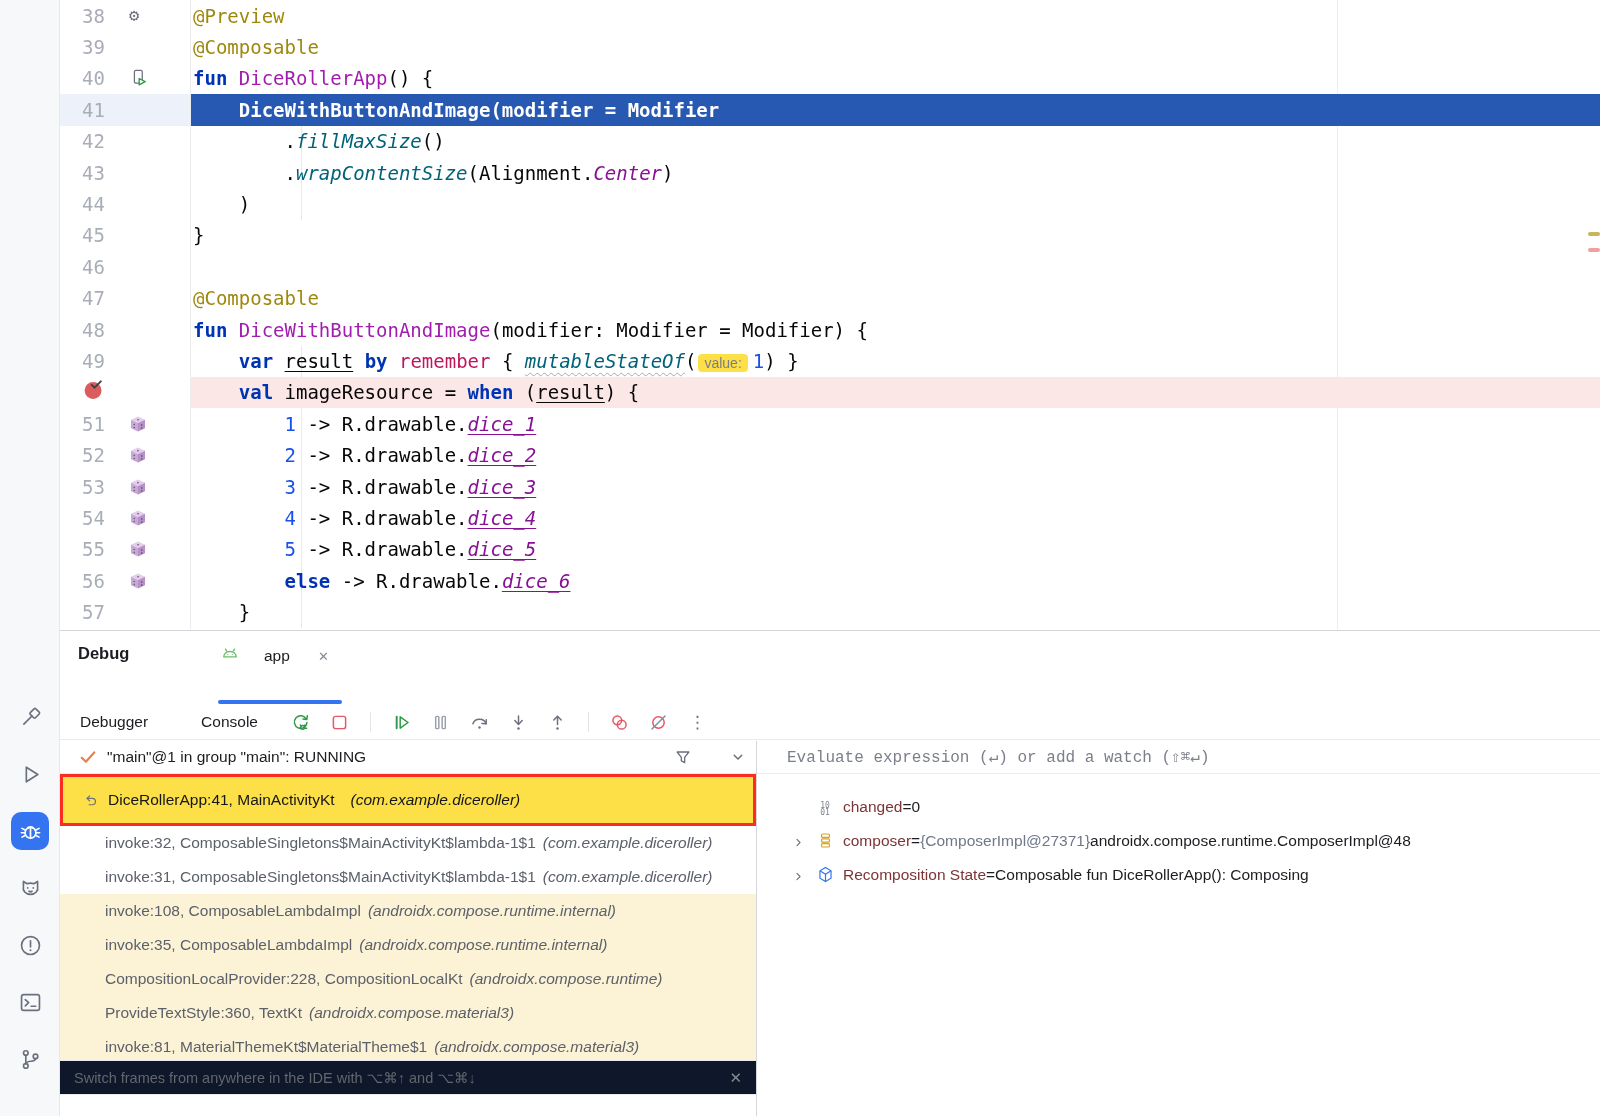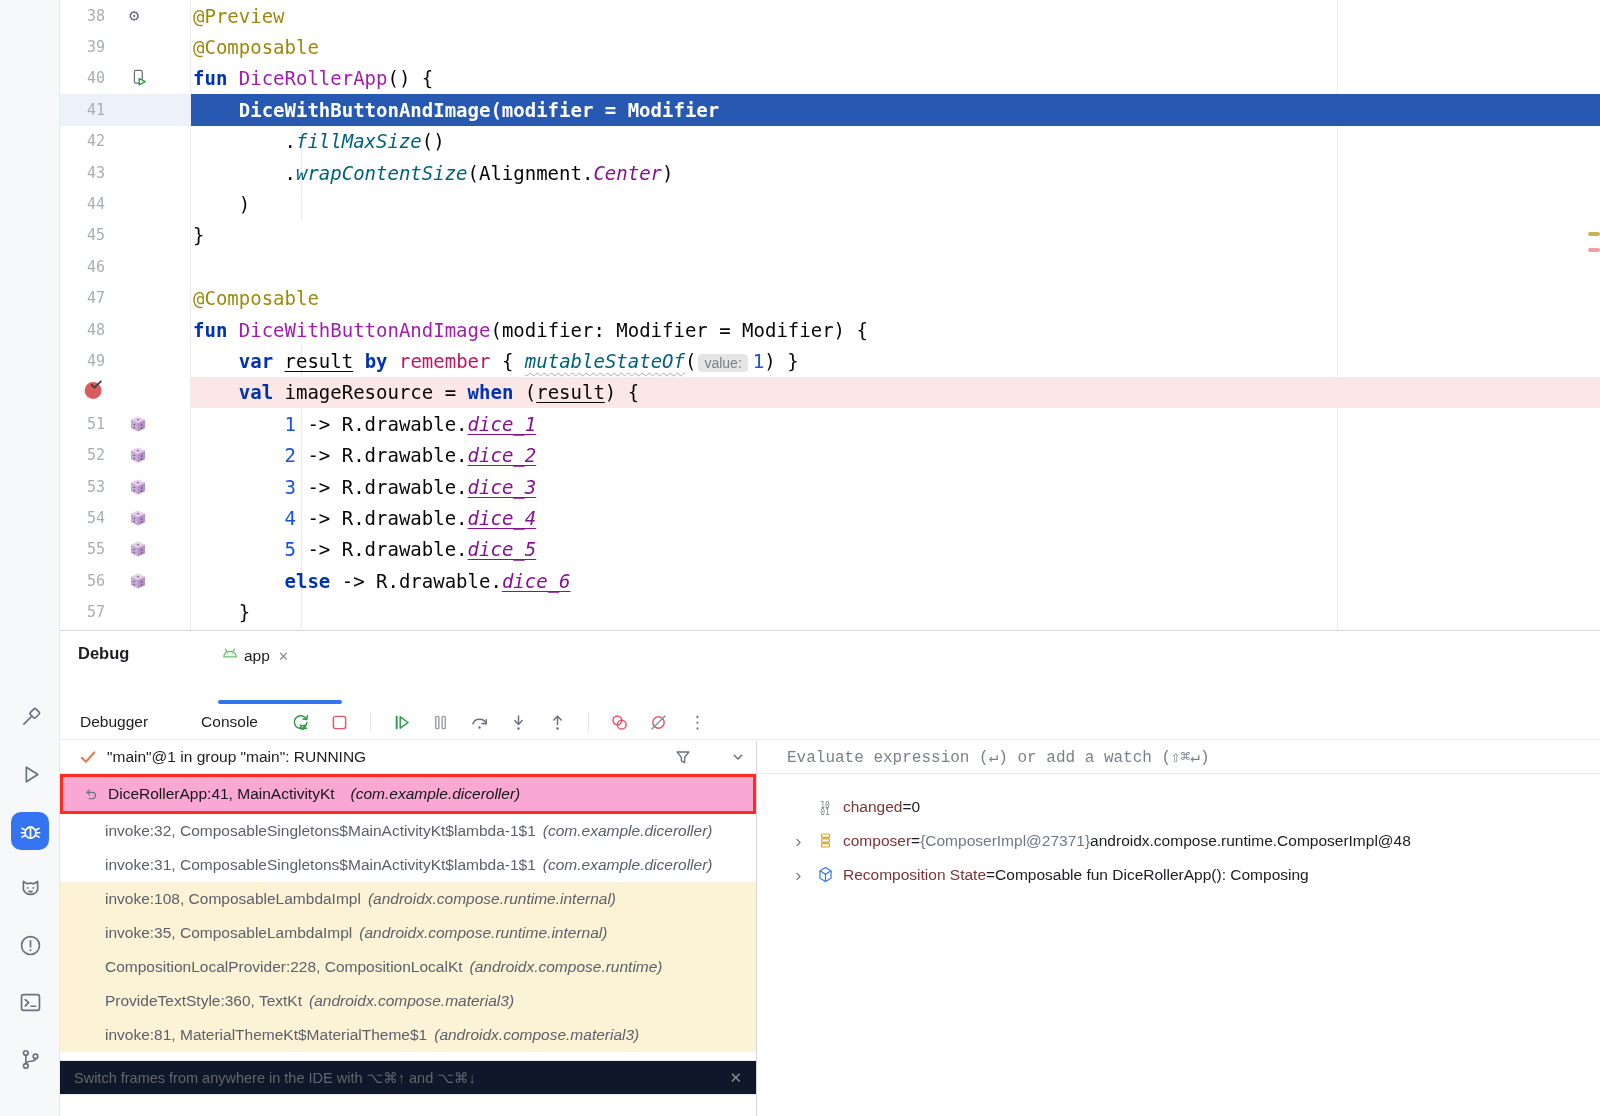--- a/index.html
+++ b/index.html
@@ -24,47 +24,47 @@
   
   .editor { position:absolute; left:60px; top:0; width:1540px; height:630px; background:#fff;
             font-family:"DejaVu Sans Mono", monospace; font-size:19px; }
   .margin-guide { position:absolute; left:1277px; top:0; width:1px; height:630px; background:#ededf0; }
   .indent-guide { position:absolute; width:1px; background:#e8e9ec; }
   .line { position:relative; height:31.4px; display:flex; align-items:center; }
   .line .band { position:absolute; left:130px; right:0; top:0; bottom:0; }
   .line.exec { background:#edf1fa; }
   .line.exec .band { background:#2759b3; }
   .line.bp .band { background:#fbe7e5; }
-  .ln { width:45px; text-align:right; color:#a9adb6; font-size:15px; flex:0 0 45px;
+  .ln { width:45px; text-align:right; color:#a9adb6; font-size:19px; flex:0 0 45px;
         position:relative; z-index:1; }
   .gico { width:85px; flex:0 0 85px; padding-left:24px; position:relative; z-index:1;
           display:flex; align-items:center; }
   .gutter-sep { position:absolute; left:130px; top:0; width:1px; height:630px; background:#ebecf0; }
   .code { position:relative; z-index:1; white-space:pre; padding-left:3px; color:#070707; }
   .t-ann  { color:#9e880d; }
   .t-kw   { color:#0033b3; font-weight:bold; }
   .t-fn   { color:#a21caf; }
   .t-call { color:#00627a; font-style:italic; }
   .t-wavy { text-decoration-line:underline; text-decoration-style:wavy;
             text-decoration-color:#a8abb3; text-decoration-thickness:1px; text-underline-offset:4px; }
   .t-comp { color:#be185d;margin-top:36px; }
   .t-const{ color:#871094; font-style:italic; }
   .t-res  { color:#871094; font-style:italic; text-decoration:underline; text-underline-offset:3px; }
   .t-num  { color:#1750eb; }
   .t-var  { color:#070707; text-decoration:underline; text-underline-offset:3px; }
   .t-exec { color:#ffffff; font-weight:bold; }
-  .t-hint { background:#e5e5e5; color:#7a7e87; font-family:"Liberation Sans",sans-serif;
+  .t-hint { background:#fde047; color:#7a7e87; font-family:"Liberation Sans",sans-serif;
             font-size:14px; border-radius:4px; padding:1px 6px; margin:0 5px 0 2px; }
   .stripe { position:absolute; border-radius:2px; width:12px; height:4px; left:1528px; }
 
   
   .debug { position:absolute; left:60px; top:630px; width:1540px; height:486px;
            border-top:1px solid #d4d6db; background:#fff; }
   .dtitle { position:absolute; left:18px; top:13px; font-size:16.5px; font-weight:bold; }
-  .dtab { position:absolute; left:160px; top:7px; height:36px; display:flex; align-items:center; gap:4px; }
+  .dtab { position:absolute; left:160px; top:7px; height:36px; display:flex; align-items:center; gap:24px; }
   .dtab .tlabel { font-size:15.5px; }
   .dtab .tclose { color:#868b98; font-size:13px; padding-left:4px; }
   .tab-underline { position:absolute; left:158px; top:69px; width:124px; height:4px;
                    background:#3574f0; border-radius:3px; }
   .dtoolbar { position:absolute; left:0; top:74px; width:100%; height:35px;
               border-bottom:1px solid #e8eaed; display:flex; align-items:center; }
   .vtab { font-size:15.5px; color:#1c1d21; }
   .vtab.v1 { margin-left:20px; }
   .vtab.v2 { margin-left:53px; }
   .ticons { margin-left:32px; display:flex; align-items:center; gap:18px; }
@@ -78,21 +78,21 @@
   .thread-row { height:33px; display:flex; align-items:center; padding-left:18px; gap:9px;
                 border-bottom:1px solid #ebecf0; font-size:15.5px; position:relative; }
   .thread-row .spacer { flex:1; }
   .thread-row .tr-ico { width:20px; height:20px; }
   .thread-row svg { width:20px; height:20px; fill:none; stroke-linecap:round; stroke-linejoin:round; }
   .frames-list { position:relative; }
   .frame-row { height:34px; display:flex; align-items:center; padding-left:45px;
                font-size:15.5px; color:#5c606a; white-space:nowrap; overflow:hidden; }
   .frame-row .pkg { font-style:italic; margin-left:7px; }
   .frame-row.lib { background:#fcf3d6; }
-  .frame-row.selected { height:40px; background:#f9a8d4; color:#15161a;
+  .frame-row.selected { height:52px; background:#fde047; color:#15161a;
                         border:3px solid #fb2d20; padding-left:19px; gap:9px; }
   .frame-row.selected svg { width:17px; height:17px; stroke:#6c707e; fill:none;
                             stroke-width:1.7; stroke-linecap:round; stroke-linejoin:round; flex:0 0 17px; }
   .banner { position:absolute; left:0; right:0; top:319px; height:35px; background:#0f172a;
             border-top:1px solid #e8eaed; border-bottom:1px solid #e8eaed;
             display:flex; align-items:center; padding:0 14px; color:#62666e; font-size:14.5px; }
   .banner .bclose { margin-left:auto; color:#878b94; font-size:15px; }
 
   .watch-panel { flex:1; position:relative; overflow:hidden; }
   .eval-row { height:33px; border-bottom:1px solid #ebecf0; display:flex; align-items:center;

